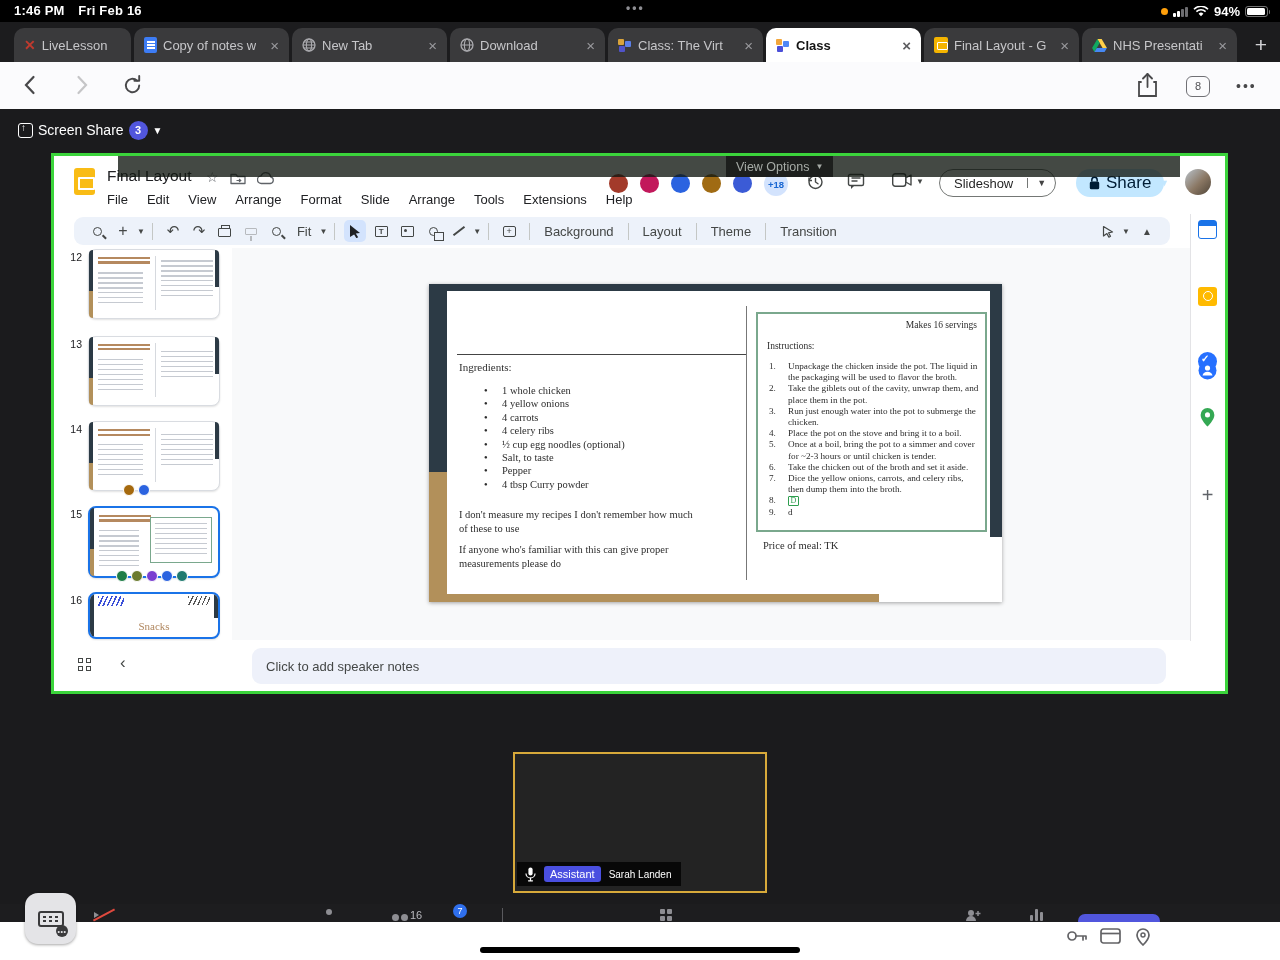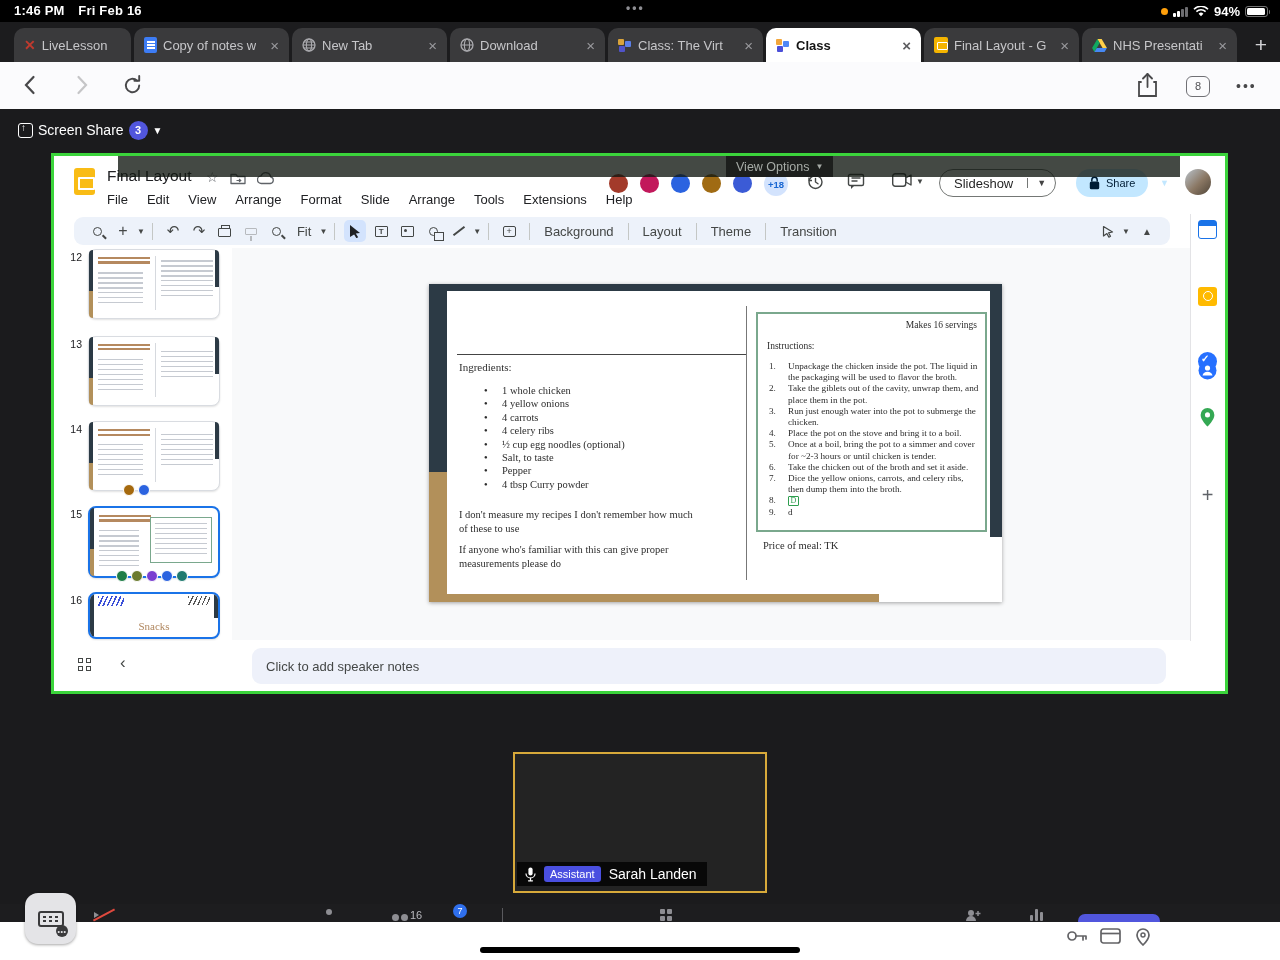--- a/index.html
+++ b/index.html
@@ -66,21 +66,21 @@
 .gs-title{position:absolute;left:53px;top:11px;font-size:15.5px;color:#202124;font-weight:500}
 .hd-ic{position:absolute;top:13px;color:#5f6368;font-size:14px}
 .menus{position:absolute;left:53px;top:36px;display:flex;gap:19px;font-size:13px;color:#202124}
 .menus span{cursor:default}
 .avt{position:absolute;top:16px;width:23px;height:23px;border-radius:50%;border:2px solid #fff}
 .avt-more{position:absolute;top:16px;width:24px;height:24px;border-radius:50%;background:#d3e3fd;color:#1967d2;font-size:9.5px;font-weight:700;display:flex;align-items:center;justify-content:center}
 .hicon{position:absolute;top:17px;color:#444746}
 .slideshow{position:absolute;left:885px;top:13px;height:28px;border:1px solid #747775;border-radius:15px;display:flex;align-items:center;font-size:13px;color:#1f1f1f}
 .slideshow .lab{padding:0 14px}
 .slideshow .dd{border-left:1px solid #747775;padding:0 9px;font-size:9px;color:#444}
-.sharebtn{position:absolute;left:1022px;top:13px;height:28px;background:#c2e7ff;border-radius:15px;display:flex;align-items:center;gap:6px;padding:0 13px;font-size:11px;font-weight:500;color:#001d35}
+.sharebtn{position:absolute;left:1022px;top:13px;height:28px;background:#c2e7ff;border-radius:15px;display:flex;align-items:center;gap:6px;padding:0 13px;font-size:17px;font-weight:500;color:#001d35}
 .sharedd{position:absolute;left:1106px;top:22px;font-size:9px;color:#c2e7ff}
 .pavatar{position:absolute;left:1131px;top:13px;width:26px;height:26px;border-radius:50%;background:linear-gradient(135deg,#b9c3cc 0%,#8a7763 55%,#4e4438 100%)}
 
 
 .gtoolbar{position:absolute;left:20px;top:61px;width:1096px;height:28px;background:#edf2fa;border-radius:9px;display:flex;align-items:center;padding:0 10px;color:#444746;font-size:13px}
 .tb-sep{width:1px;height:17px;background:#c4c7c5;margin:0 7px}
 .tb-it{display:flex;align-items:center;justify-content:center;height:22px;min-width:22px;border-radius:5px;margin:0 2px}
 .tb-it.sel{background:#d3e3fd}
 .tb-caret{font-size:8px;color:#444746;margin-left:1px}
 .tb-txt{padding:0 7px;white-space:nowrap}
@@ -162,21 +162,21 @@
 .sp-task{background:#fff;border-radius:50%;position:relative}
 .sp-task:after{content:"✓";position:absolute;left:3px;top:1px;color:#fff;font-size:10px;font-weight:700}
 .sp-plus{color:#5f6368;font-size:20px;line-height:19px;text-align:center}
 .sp-chev{position:absolute;left:1147px;font-size:17px;color:#5f6368}
 
 
 .vtile{position:absolute;left:513px;top:643px;width:254px;height:141px;background:#232323;border:2px solid #d7a93a}
 .vavatar{position:absolute;left:89px;top:24px;width:76px;height:76px;border-radius:50%;background:#4e4e4e;display:flex;align-items:center;justify-content:center;color:#fff;font-size:20px}
 .vstrip{position:absolute;left:2px;bottom:5px;height:24px;background:rgba(0,0,0,.75);display:flex;align-items:center;padding:0 10px 0 8px;gap:8px}
 .vbadge{background:#4a4fe0;color:#fff;font-size:11px;padding:2px 6px;border-radius:3px}
-.vname{color:#fff;font-size:14px}
+.vname{color:#fff;font-size:10px}
 
 
 .controls{position:absolute;left:0;top:795px;width:1280px;height:27px;background:#1d1d1f}
 .c-ic{position:absolute;color:#98989d}
 .cam-off{width:17px;height:11px;background:#8e8e93;border-radius:2px;position:relative}
 .cam-off:before{content:"";position:absolute;right:-5px;top:2px;border-left:5px solid #8e8e93;border-top:3px solid transparent;border-bottom:3px solid transparent}
 .cam-off:after{content:"";position:absolute;left:-2px;top:4px;width:24px;height:2px;background:#e0493e;transform:rotate(-28deg)}
 .ppl{display:flex;align-items:flex-end;gap:2px;color:#b9b9be;font-size:11px}
 .ppl i{width:7px;height:7px;border-radius:50%;background:#8e8e93;display:block}
 .chatic{width:15px;height:12px;background:#8e8e93;border-radius:2px;position:relative}

